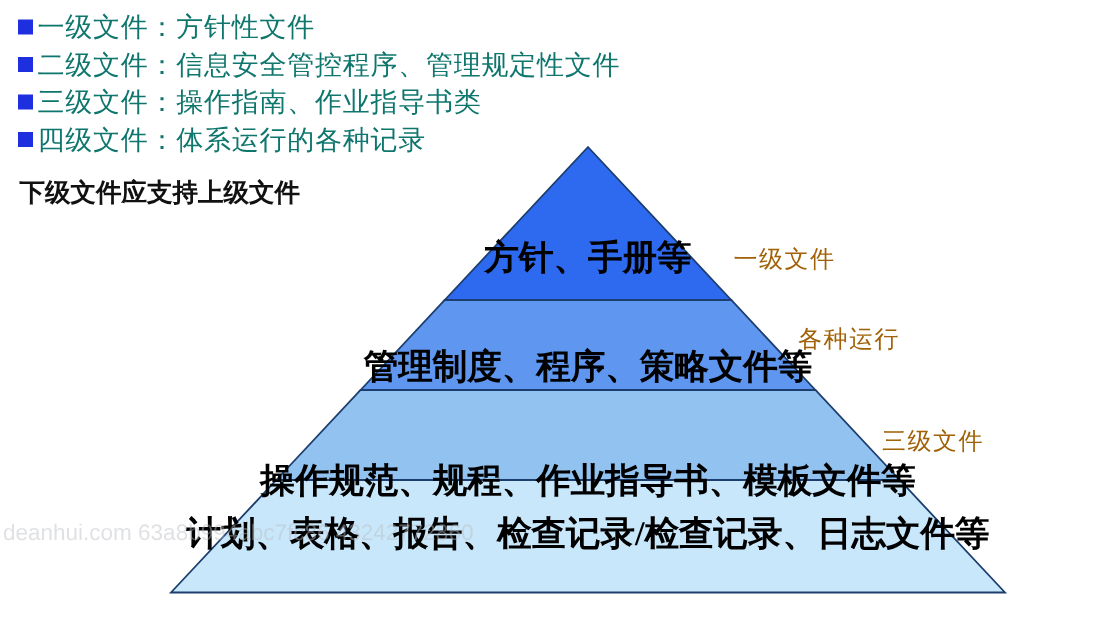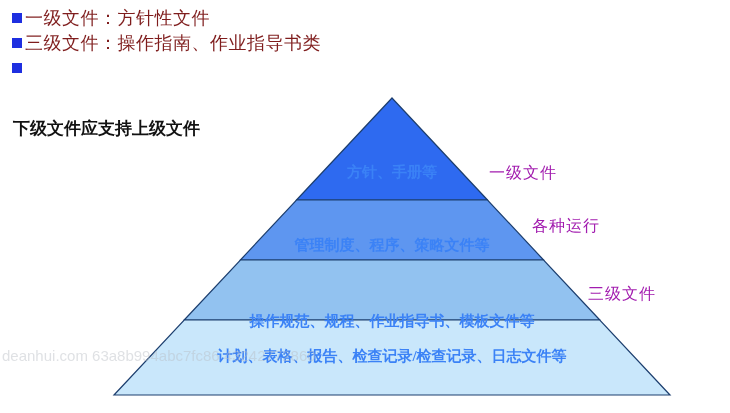--- a/index.html
+++ b/index.html
@@ -29,21 +29,21 @@
   }
   .bullet {
     width: 10px;
     height: 10px;
     margin-right: 3px;
     flex: 0 0 auto;
   }
   .legend-label {
     font-size: 18px;
     letter-spacing: 0.5px;
-    color: #7f1d1d;
+    color: #0f766e;
   }
 
   .note {
     position: absolute;
     left: 13px;
     top: 117px;
     font-family: Liberation Mono, monospace;
     font-weight: bold;
     font-size: 17px;
     color: #111111;
@@ -60,36 +60,36 @@
   }
   .pyramid svg { display: block; }
   .layer-text {
     position: absolute;
     left: 0;
     width: 100%;
     height: 22px;
     line-height: 22px;
     text-align: center;
     font-weight: bold;
-    font-size: 15px;
-    color: #3b82f6;
+    font-size: 23px;
+    color: #000000;
     white-space: nowrap;
     pointer-events: none;
   }
   .lt1 { top: 66px; }
   .lt2 { top: 139px; }
   .lt3 { top: 190px; margin-top: 25px; }
   .lt4 { top: 250px; }
 
   
   .side-label {
     position: absolute;
     font-size: 16px;
     letter-spacing: 1px;
-    color: #a21caf;
+    color: #a16207;
     white-space: nowrap;
   }
   .sl1 { left: 489px; top: 163px; }
   .sl2 { left: 532px; top: 216px; }
   .sl3 { left: 588px; top: 284px; }
   .sl4 { left: 641px; top: 350px; }
 
   .watermark {
     position: absolute;
     left: 2px;
@@ -107,24 +107,29 @@
 
 <div class="page">
 
   <div class="legend">
     <div class="legend-item">
       <span class="bullet" style="background: rgb(30, 47, 224);"></span>
       <span class="legend-label">一级文件：方针性文件</span>
     </div>
     <div class="legend-item">
       <span class="bullet" style="background: rgb(30, 47, 224);"></span>
+      <span class="legend-label">二级文件：信息安全管控程序、管理规定性文件</span>
+    </div>
+    <div class="legend-item">
+      <span class="bullet" style="background: rgb(30, 47, 224);"></span>
       <span class="legend-label">三级文件：操作指南、作业指导书类</span>
     </div>
     <div class="legend-item">
       <span class="bullet" style="background: rgb(30, 47, 224);"></span>
+      <span class="legend-label">四级文件：体系运行的各种记录</span>
     </div>
   </div>
 
   <div class="note">下级文件应支持上级文件</div>
 
   <div class="pyramid">
     <svg width="564" height="302" viewBox="0 0 564 302">
       <polygon points="282,3 377.5,105 186.5,105" stroke-width="1.2" fill="#2e6af0" stroke="#1c3e6e"></polygon>
       <polygon points="186.5,105 377.5,105 433.6,165 130.4,165" stroke-width="1.2" fill="#5e96f0" stroke="#1c3e6e"></polygon>
       <polygon points="130.4,165 433.6,165 489.8,225 74.2,225" stroke-width="1.2" fill="#92c2f0" stroke="#1c3e6e"></polygon>

